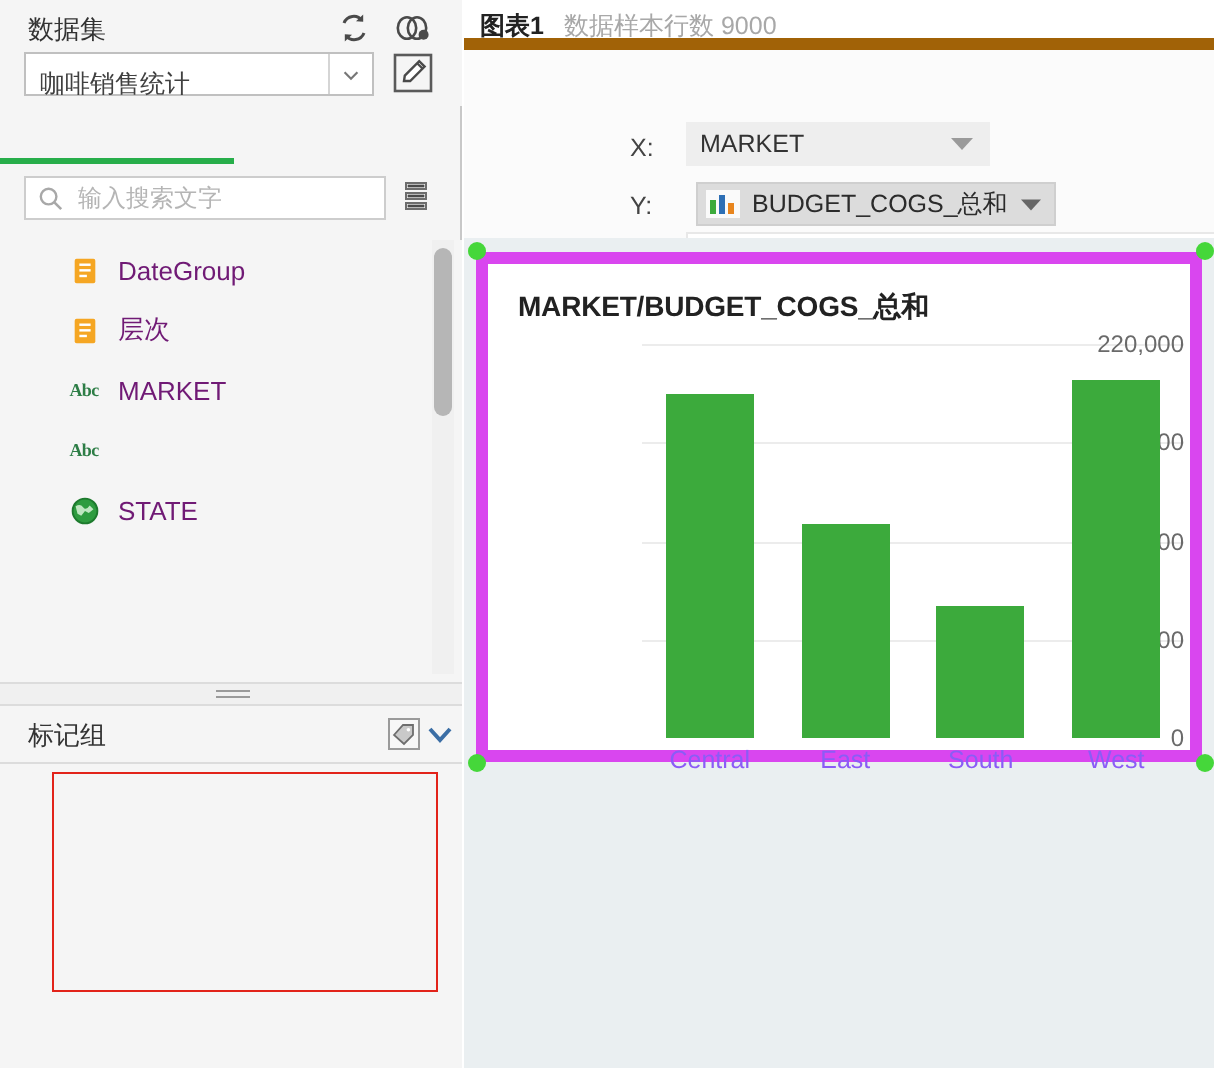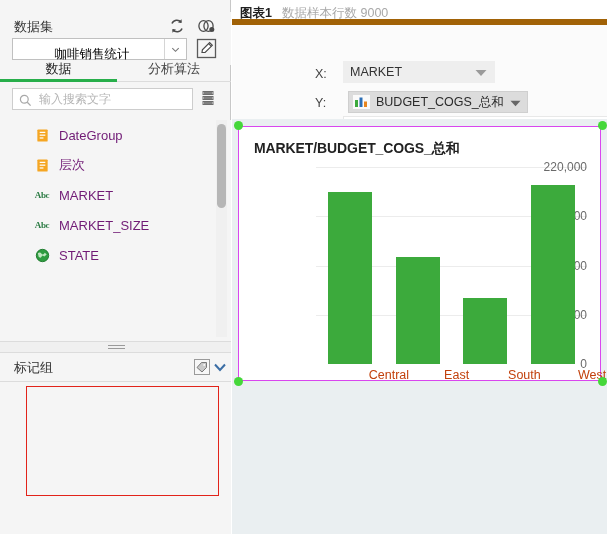--- a/index.html
+++ b/index.html
@@ -16,23 +16,22 @@
   
   #left-panel {
     position: absolute; left: 0; top: 0;
     width: 231px; height: 534px;
     background: #f5f5f5;
     border-right: 1px solid #c8c8c8;
   }
 
   
   #dataset-header {
-    position: absolute; left: 0; top: 12px; width: 231px; height: 53px;
+    position: absolute; left: 0; top: 0; width: 231px; height: 53px;
     background: #f5f5f5;
-    text-align: center;
   }
   #dataset-label {
     position: absolute; left: 14px; top: 6px;
     font-size: 13px; color: #333;
   }
   #refresh-icon {
     position: absolute; left: 168px; top: 5px;
     width: 18px; height: 18px; cursor: pointer;
   }
   #link-icon {
@@ -40,21 +39,21 @@
     width: 20px; height: 18px; cursor: pointer;
   }
   #dataset-select {
     position: absolute; left: 12px; top: 26px;
     width: 175px; height: 22px;
     background: #fff; border: 1px solid #c0c0c0;
     display: flex; align-items: center;
     cursor: pointer;
   }
   #dataset-select-value {
-    flex: 1; padding-left: 7px; font-size: 12.5px; color: #000000;
+    flex: 1; padding-left: 7px; font-size: 12.5px; color: #404040;
     white-space: nowrap; overflow: hidden; margin-top: 11px;
   }
   #dataset-select-caret {
     width: 22px; height: 20px; border-left: 1px solid #d5d5d5;
     display: flex; align-items: center; justify-content: center;
   }
   #dataset-edit-btn {
     position: absolute; left: 196px; top: 26px;
     width: 21px; height: 21px; cursor: pointer;
   }
@@ -244,21 +243,21 @@
 
   
   #canvas-area {
     position: absolute; left: 0; top: 119px; width: 375px; height: 415px;
     background: #eaeff1;
   }
   #chart-frame {
     position: absolute; left: 6px; top: 7px;
     width: 363px; height: 255px;
     background: #ffffff;
-    border: 1px solid #d946ef;
+    border: 6px solid #d946ef;
   }
   .sel-handle {
     position: absolute; width: 9px; height: 9px;
     background: #45d73a; border-radius: 50%;
     cursor: pointer; z-index: 5;
   }
   #handle-tl { left: 2px;   top: 2px; }
   #handle-tr { left: 366px; top: 2px; }
   #handle-bl { left: 2px;   top: 258px; }
   #handle-br { left: 366px; top: 258px; }
@@ -279,23 +278,22 @@
   .ytick {
     position: absolute; right: 0; width: 56px;
     text-align: right; font-size: 12px; color: #6a6a6a;
     transform: translateY(-50%);
   }
   .bar {
     position: absolute; bottom: 0; background: #3caa3c;
   }
   .xtick {
     position: absolute; top: 201px;
-    font-size: 12.5px; color: #c2410c; text-align: center;
+    font-size: 12.5px; color: #8b5cf6; text-align: center;
     transform: translateX(-50%);
-    margin-left: 39px;
   }
 </style>
 </head>
 <body>
 
 <div id="app">
 
   <div id="left-panel">
 
     <div id="dataset-header">
@@ -329,24 +327,20 @@
 
       <div id="dataset-edit-btn">
         <svg viewBox="0 0 21 21" width="21" height="21">
           <rect x="1.5" y="1.5" width="18" height="18" fill="none" stroke="#5a5a5a" stroke-width="1.3"></rect>
           <path d="M6 14.5 L6.4 11.8 L13.6 4.6 L16.3 7.3 L9.1 14.5 Z" fill="#fff" stroke="#4a4a4a" stroke-width="1.2"></path>
           <path d="M12.6 5.6 L15.3 8.3" stroke="#4a4a4a" stroke-width="1.1"></path>
         </svg>
       </div>
     </div>
 
-    <div id="tabs">
-      <div class="tab" id="tab-data">数据</div>
-      <div class="tab" id="tab-analysis">分析算法</div>
-    </div>
     <div id="tab-underline"></div>
 
     <div id="search-row">
       <div id="search-box">
         <span id="search-icon">
           <svg viewBox="0 0 13 13" width="13" height="13">
             <circle cx="5.3" cy="5.3" r="3.9" fill="none" stroke="#a8a8a8" stroke-width="1.2"></circle>
             <path d="M8.3 8.3 L11.6 11.6" stroke="#a8a8a8" stroke-width="1.3"></path>
           </svg>
         </span>
@@ -392,21 +386,20 @@
       </div>
 
 
       <div class="tree-row tree-child">
         <span class="ic abc-ic">Abc</span>
         <span class="lbl">MARKET</span>
       </div>
 
       <div class="tree-row tree-child">
         <span class="ic abc-ic">Abc</span>
-        <span class="lbl">MARKET_SIZE</span>
       </div>
 
       <div class="tree-row tree-child">
         <span class="ic">
           <svg viewBox="0 0 16 16" width="15" height="15">
             <circle cx="8" cy="8" r="6.6" fill="#2e9c3f"></circle>
             <path d="M3 5.5 Q5.5 4 7 6 T10.5 5 L12.5 7 L10 9 L8 8 L6 10.5 L4 9.5 Z" fill="#bfe6c0"></path>
             <circle cx="8" cy="8" r="6.6" fill="none" stroke="#1d7a2d" stroke-width="1"></circle>
           </svg>
         </span>

